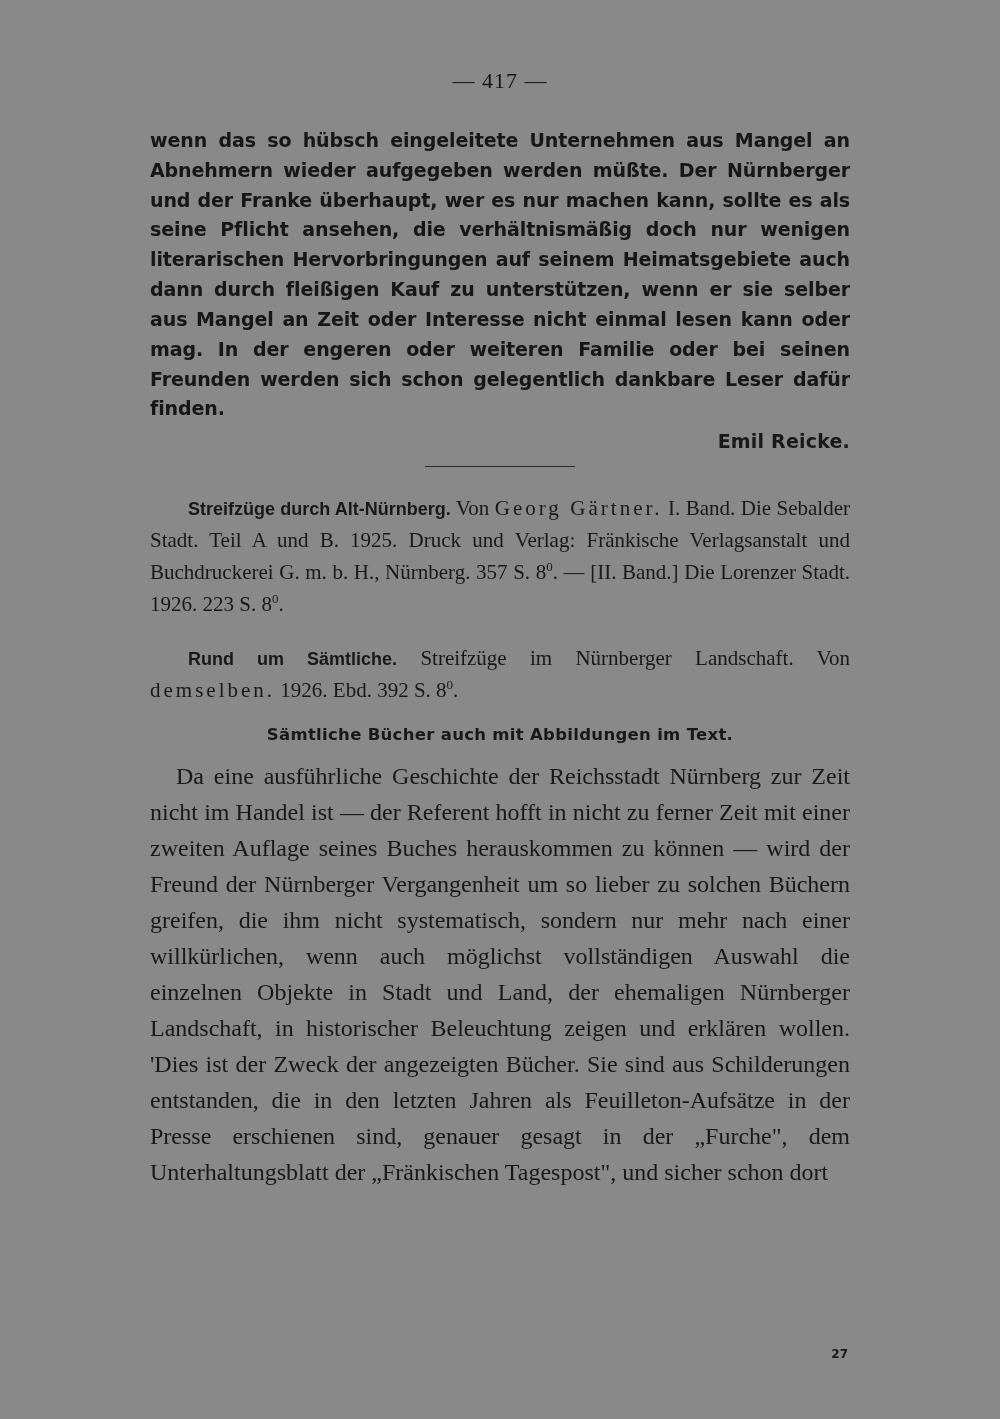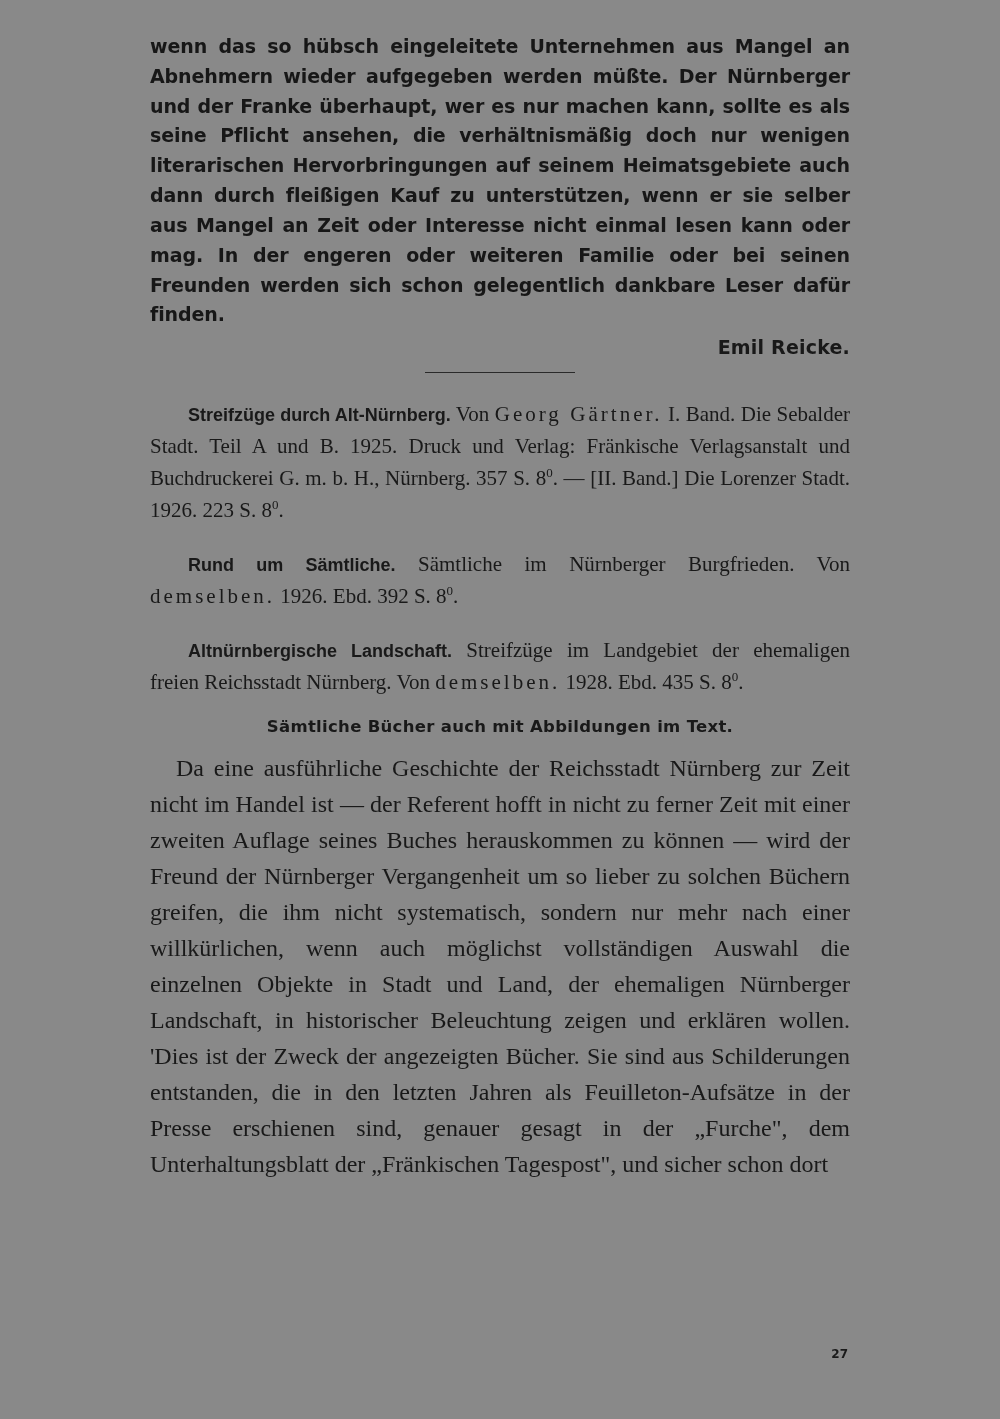--- a/index.html
+++ b/index.html
@@ -119,49 +119,44 @@
     font-size: 12px;
     font-weight: 700;
     color: #1a1a1a;
   }
 </style>
 </head>
 <body>
 
 <div class="page">
 
+  <div class="page-number">— 417 —</div>
 
   <div class="content">
 
     <p class="para-main">wenn das so hübsch eingeleitete Unternehmen aus Mangel an Abnehmern wieder aufgegeben werden müßte. Der Nürnberger und der Franke überhaupt, wer es nur machen kann, sollte es als seine Pflicht ansehen, die verhältnismäßig doch nur wenigen literarischen Hervorbringungen auf seinem Heimatsgebiete auch dann durch fleißigen Kauf zu unterstützen, wenn er sie selber aus Mangel an Zeit oder Interesse nicht einmal lesen kann oder mag. In der engeren oder weiteren Familie oder bei seinen Freunden werden sich schon gelegentlich dankbare Leser dafür finden.</p>
 
     <div class="signature">Emil Reicke.</div>
 
     <div class="rule"></div>
 
     <div class="entry first">
       <span class="indent"></span><span class="bold">Streifzüge durch Alt-Nürnberg.</span>
       <span>Von</span>
       <span class="spaced">Georg Gärtner.</span>
       <span>I. Band. Die Sebalder Stadt. Teil A und B. 1925. Druck und Verlag: Fränkische Verlagsanstalt und Buchdruckerei G. m. b. H., Nürnberg. 357 S. 8</span><span class="sup">0</span><span>. — [II. Band.] Die Lorenzer Stadt. 1926. 223 S. 8</span><span class="sup">0</span><span>.</span>
     </div>
 
     <div class="entry">
       <span class="indent"></span><span class="bold">Rund um Sämtliche.</span>
-      <span>Sämtliche im Nürnberger Burgfrieden. Von</span>
+      <span>Streifzüge im Nürnberger Landschaft. Von</span>
       <span class="spaced">demselben.</span>
       <span>1926. Ebd. 392 S. 8</span><span class="sup">0</span><span>.</span>
     </div>
 
-    <div class="entry">
-      <span class="indent"></span><span class="bold">Altnürnbergische Landschaft.</span>
-      <span>Streifzüge im Landgebiet der ehemaligen freien Reichsstadt Nürnberg. Von</span>
-      <span class="spaced">demselben.</span>
-      <span>1928. Ebd. 435 S. 8</span><span class="sup">0</span><span>.</span>
-    </div>
 
     <div class="note">Sämtliche Bücher auch mit Abbildungen im Text.</div>
 
     <div class="body-text">
       <span class="indent"></span><span>Da eine ausführliche Geschichte der Reichsstadt Nürnberg zur Zeit nicht im Handel ist — der Referent hofft in nicht zu ferner Zeit mit einer zweiten Auflage seines Buches herauskommen zu können — wird der Freund der Nürnberger Vergangenheit um so lieber zu solchen Büchern greifen, die ihm nicht systematisch, sondern nur mehr nach einer willkürlichen, wenn auch möglichst vollständigen Auswahl die einzelnen Objekte in Stadt und Land, der ehemaligen Nürnberger Landschaft, in historischer Beleuchtung zeigen und erklären wollen. 'Dies ist der Zweck der angezeigten Bücher. Sie sind aus Schilderungen entstanden, die in den letzten Jahren als Feuilleton-Aufsätze in der Presse erschienen sind, genauer gesagt in der „Furche", dem Unterhaltungsblatt der „Fränkischen Tagespost", und sicher schon dort</span>
     </div>
 
   </div>
 
   <div class="signature-bottom">27</div>

